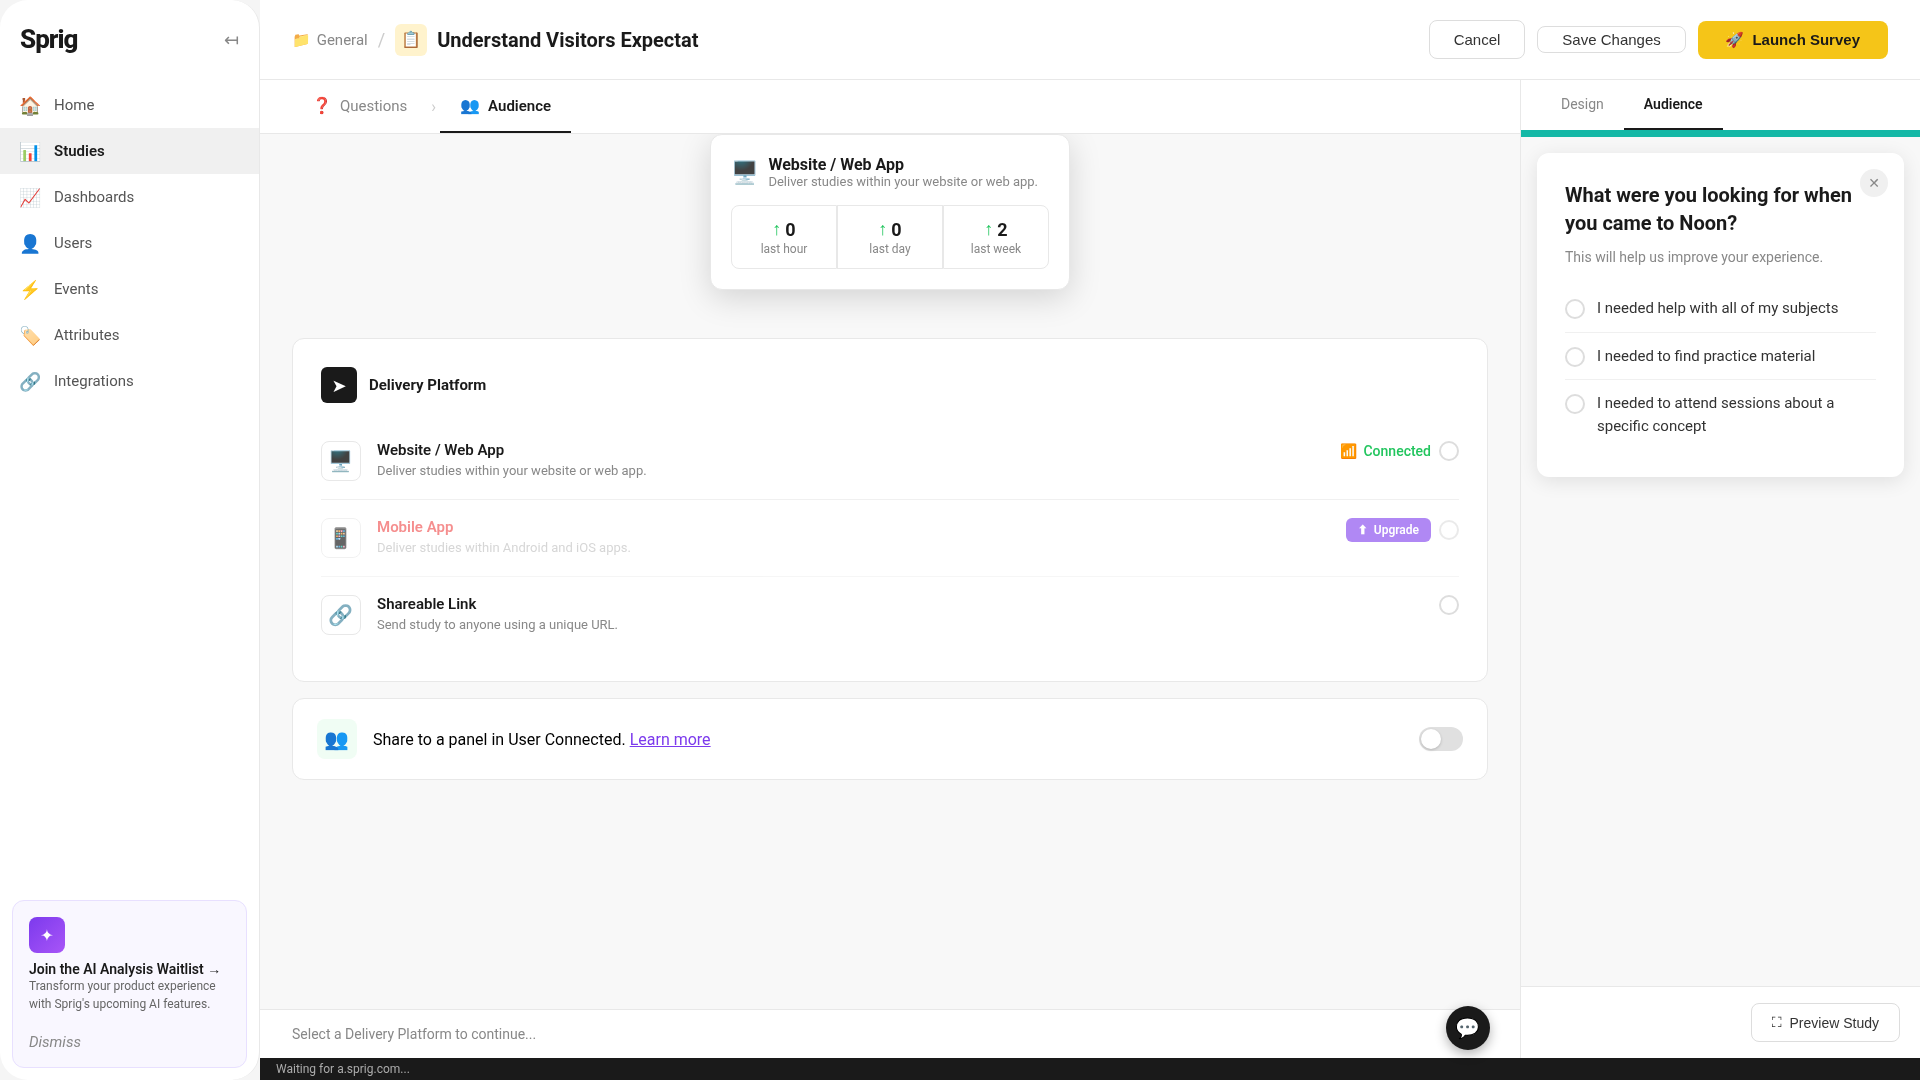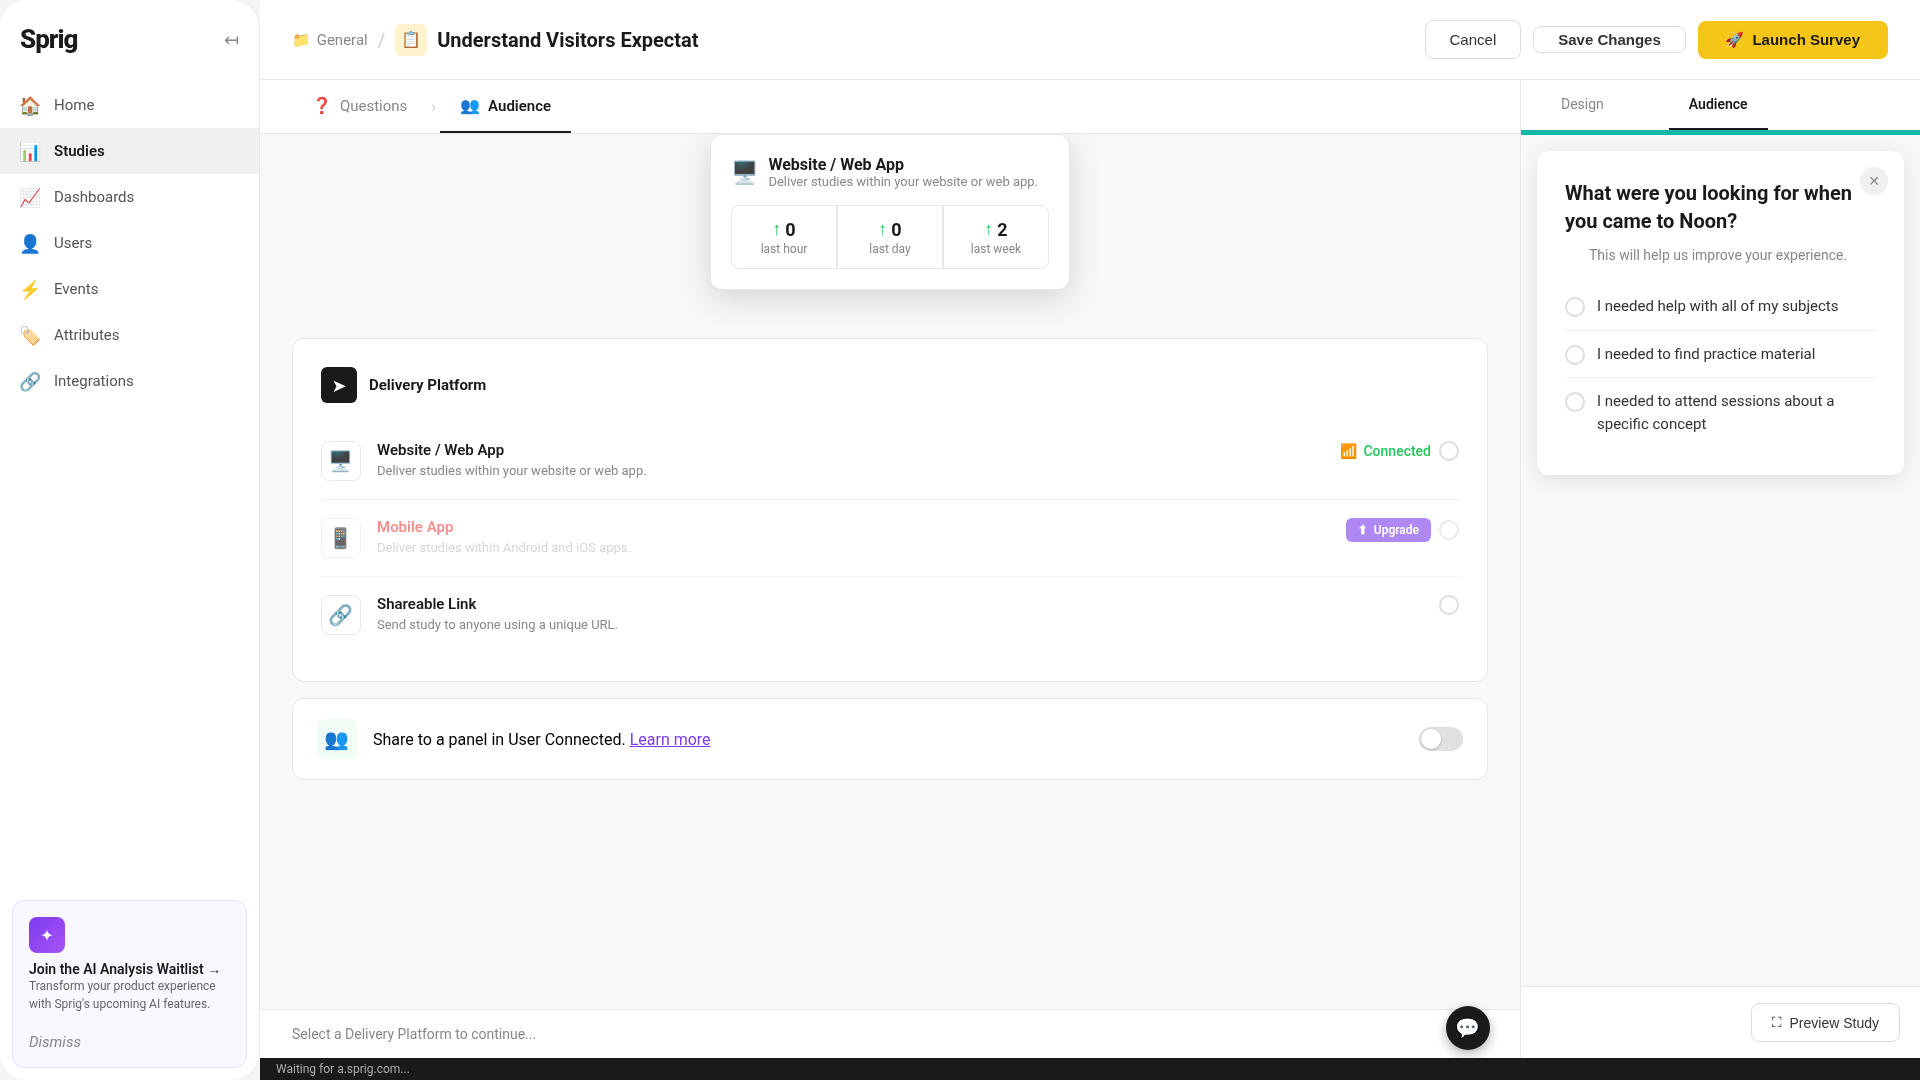--- a/index.html
+++ b/index.html
@@ -26,21 +26,21 @@
 
     
     .topbar { background: #fff; border-bottom: 1px solid #e8e8e8; padding: 0 32px; height: 80px; display: flex; align-items: center; gap: 16px; flex-shrink: 0; }
     .breadcrumb { display: flex; align-items: center; gap: 10px; flex: 1; }
     .breadcrumb-folder { color: #888; font-size: 15px; display: flex; align-items: center; gap: 6px; }
     .breadcrumb-sep { color: #ccc; font-size: 18px; }
     .breadcrumb-title { display: flex; align-items: center; gap: 10px; font-size: 20px; font-weight: 700; color: #1a1a1a; }
     .breadcrumb-icon { width: 32px; height: 32px; background: #fff3cd; border-radius: 6px; display: flex; align-items: center; justify-content: center; font-size: 16px; }
     .topbar-actions { display: flex; align-items: center; gap: 12px; }
     .btn-cancel { padding: 10px 24px; border: 1px solid #ddd; border-radius: 8px; background: #fff; color: #333; font-size: 15px; cursor: pointer; font-weight: 500; }
-    .btn-save { padding: 4px 24px; border: 1px solid #ddd; border-radius: 8px; background: #fff; color: #333; font-size: 15px; cursor: pointer; font-weight: 700; }
+    .btn-save { padding: 4px 24px; border: 1px solid #ddd; border-radius: 8px; background: #fff; color: #333; font-size: 15px; cursor: pointer; font-weight: 400; }
     .btn-launch { padding: 10px 28px; border: none; border-radius: 8px; background: #f5c518; color: #1a1a1a; font-size: 15px; cursor: pointer; font-weight: 700; display: flex; align-items: center; gap: 8px; }
 
     
     .content { flex: 1; display: flex; overflow: hidden; }
 
     
     .left-panel { flex: 1; display: flex; flex-direction: column; overflow: hidden; padding: 0; }
 
     
     .tabs { display: flex; align-items: center; gap: 0; padding: 0 32px; background: #fff; border-bottom: 1px solid #e8e8e8; flex-shrink: 0; }
@@ -89,30 +89,30 @@
     .dropdown-subtitle { font-size: 13px; color: #888; }
     .dropdown-stats { display: flex; gap: 0; }
     .stat-item { flex: 1; text-align: center; padding: 12px 8px; border: 1px solid #e8e8e8; }
     .stat-item:first-child { border-radius: 8px 0 0 8px; }
     .stat-item:last-child { border-radius: 0 8px 8px 0; }
     .stat-value { font-size: 18px; font-weight: 700; color: #1a1a1a; display: flex; align-items: center; justify-content: center; gap: 4px; }
     .stat-label { font-size: 12px; color: #888; margin-top: 2px; }
 
     
     .right-panel { width: 400px; border-left: 1px solid #e8e8e8; background: #f8f8f8; display: flex; flex-direction: column; flex-shrink: 0; }
-    .right-tabs { display: flex; background: #fff; border-bottom: 5px solid #14b8a6; padding: 0 20px; gap: 45px; }
+    .right-tabs { display: flex; background: #fff; border-bottom: 7px solid #14b8a6; padding: 0 20px; }
     .right-tab { padding: 16px 20px; font-size: 14px; color: #888; cursor: pointer; border-bottom: 2px solid transparent; }
     .right-tab.active { color: #1a1a1a; border-bottom-color: #1a1a1a; font-weight: 600; }
 
     
     .preview-area { flex: 1; overflow-y: auto; padding: 16px; }
     .preview-card { background: #fff; border-radius: 12px; box-shadow: 0 4px 20px rgba(0,0,0,0.1); padding: 28px; position: relative; }
     .close-btn { position: absolute; top: 16px; right: 16px; width: 28px; height: 28px; border-radius: 50%; background: #f0f0f0; display: flex; align-items: center; justify-content: center; cursor: pointer; font-size: 14px; color: #888; }
     .preview-question { font-size: 20px; font-weight: 700; color: #1a1a1a; margin-bottom: 12px; line-height: 1.4; }
-    .preview-subtitle { font-size: 14px; color: #888; margin-bottom: 20px; margin-left: 24px; }
+    .preview-subtitle { font-size: 14px; color: #888; margin-bottom: 20px; }
     .answer-option { display: flex; align-items: flex-start; gap: 12px; padding: 12px 0; border-bottom: 1px solid #f0f0f0; }
     .answer-option:last-child { border-bottom: none; }
     .answer-radio { width: 20px; height: 20px; border-radius: 50%; border: 2px solid #ddd; flex-shrink: 0; margin-top: 2px; background: #fff; }
     .answer-text { font-size: 15px; color: #333; line-height: 1.5; }
 
     
     .preview-footer { padding: 16px 20px; background: #fff; border-top: 1px solid #e8e8e8; display: flex; align-items: center; justify-content: flex-end; gap: 12px; }
     .btn-preview-study { display: flex; align-items: center; gap: 8px; padding: 10px 20px; border: 1px solid #ddd; border-radius: 8px; background: #fff; color: #333; font-size: 14px; cursor: pointer; font-weight: 500; }
 
     

